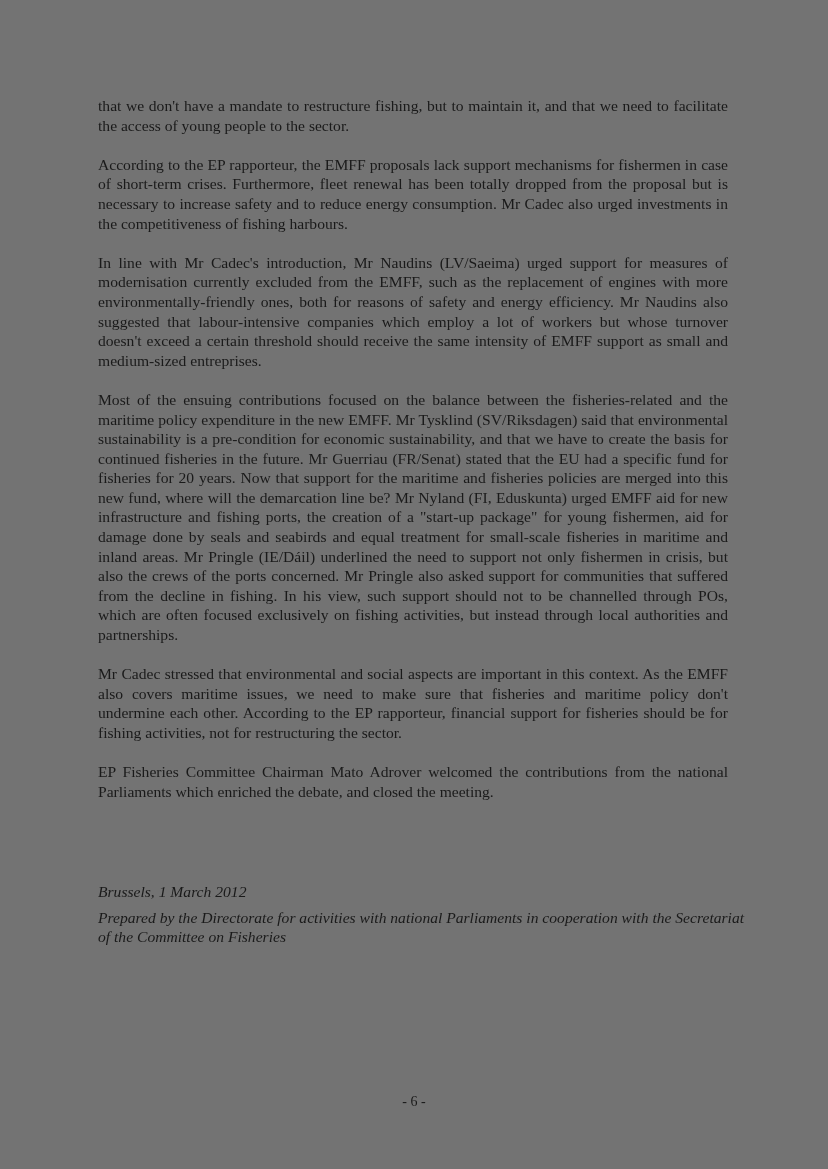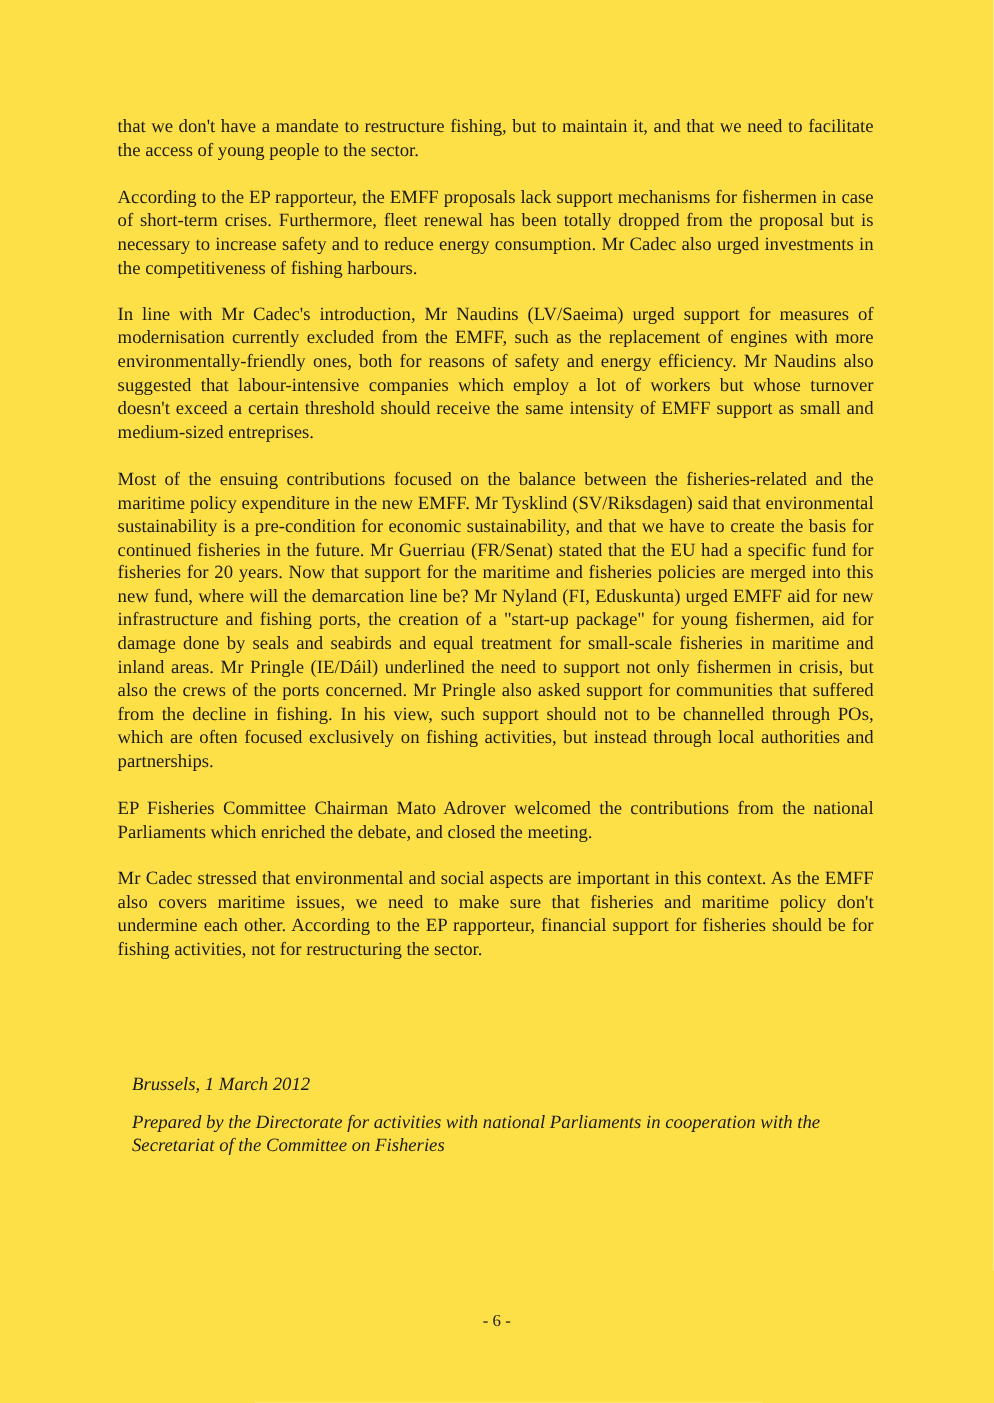--- a/index.html
+++ b/index.html
@@ -13,21 +13,21 @@
       position: relative;
       overflow: hidden;
       font-family: "Liberation Serif", serif;
       color: #1a1a1a;
     }
     .page {
       position: absolute;
       left: 0; top: 0;
       width: 828px;
       height: 1169px;
-      background: #fde047;
+      background: #737373;
     }
     .content {
       position: absolute;
       left: 98px;
       top: 96px;
       width: 630px;
     }
     .para {
       font-size: 15.6px;
       line-height: 19.6px;
@@ -37,21 +37,21 @@
     .footer-block {
       position: absolute;
       left: 98px;
       top: 882px;
       width: 660px;
     }
     .footer-line {
       font-size: 15.6px;
       line-height: 19.6px;
       font-style: italic;
-      margin: 12px;
+      margin: 0;
     }
     .footer-date { margin-bottom: 6px; }
     .page-number {
       position: absolute;
       top: 1093px;
       left: 0;
       width: 100%;
       text-align: center;
       font-size: 14px;
       line-height: 18px;
@@ -59,22 +59,22 @@
   </style>
 </head>
 <body>
 
 <div class="page">
   <div class="content">
     <p class="para">that we don't have a mandate to restructure fishing, but to maintain it, and that we need to facilitate the access of young people to the sector.</p>
     <p class="para">According to the EP rapporteur, the EMFF proposals lack support mechanisms for fishermen in case of short-term crises. Furthermore, fleet renewal has been totally dropped from the proposal but is necessary to increase safety and to reduce energy consumption. Mr Cadec also urged investments in the competitiveness of fishing harbours.</p>
     <p class="para">In line with Mr Cadec's introduction, Mr Naudins (LV/Saeima) urged support for measures of modernisation currently excluded from the EMFF, such as the replacement of engines with more environmentally-friendly ones, both for reasons of safety and energy efficiency. Mr Naudins also suggested that labour-intensive companies which employ a lot of workers but whose turnover doesn't exceed a certain threshold should receive the same intensity of EMFF support as small and medium-sized entreprises.</p>
     <p class="para">Most of the ensuing contributions focused on the balance between the fisheries-related and the maritime policy expenditure in the new EMFF. Mr Tysklind (SV/Riksdagen) said that environmental sustainability is a pre-condition for economic sustainability, and that we have to create the basis for continued fisheries in the future. Mr Guerriau (FR/Senat) stated that the EU had a specific fund for fisheries for 20 years. Now that support for the maritime and fisheries policies are merged into this new fund, where will the demarcation line be? Mr Nyland (FI, Eduskunta) urged EMFF aid for new infrastructure and fishing ports, the creation of a "start-up package" for young fishermen, aid for damage done by seals and seabirds and equal treatment for small-scale fisheries in maritime and inland areas. Mr Pringle (IE/Dáil) underlined the need to support not only fishermen in crisis, but also the crews of the ports concerned. Mr Pringle also asked support for communities that suffered from the decline in fishing. In his view, such support should not to be channelled through POs, which are often focused exclusively on fishing activities, but instead through local authorities and partnerships.</p>
+    <p class="para">Mr Cadec stressed that environmental and social aspects are important in this context. As the EMFF also covers maritime issues, we need to make sure that fisheries and maritime policy don't undermine each other. According to the EP rapporteur, financial support for fisheries should be for fishing activities, not for restructuring the sector.</p>
     <p class="para">EP Fisheries Committee Chairman Mato Adrover welcomed the contributions from the national Parliaments which enriched the debate, and closed the meeting.</p>
-    <p class="para">Mr Cadec stressed that environmental and social aspects are important in this context. As the EMFF also covers maritime issues, we need to make sure that fisheries and maritime policy don't undermine each other. According to the EP rapporteur, financial support for fisheries should be for fishing activities, not for restructuring the sector.</p>
   </div>
 
   <div class="footer-block">
     <p class="footer-line footer-date">Brussels, 1 March 2012</p>
     <p class="footer-line">Prepared by the Directorate for activities with national Parliaments in cooperation with the Secretariat of the Committee on Fisheries</p>
   </div>
 
   <div class="page-number">- 6 -</div>
 </div>
 

